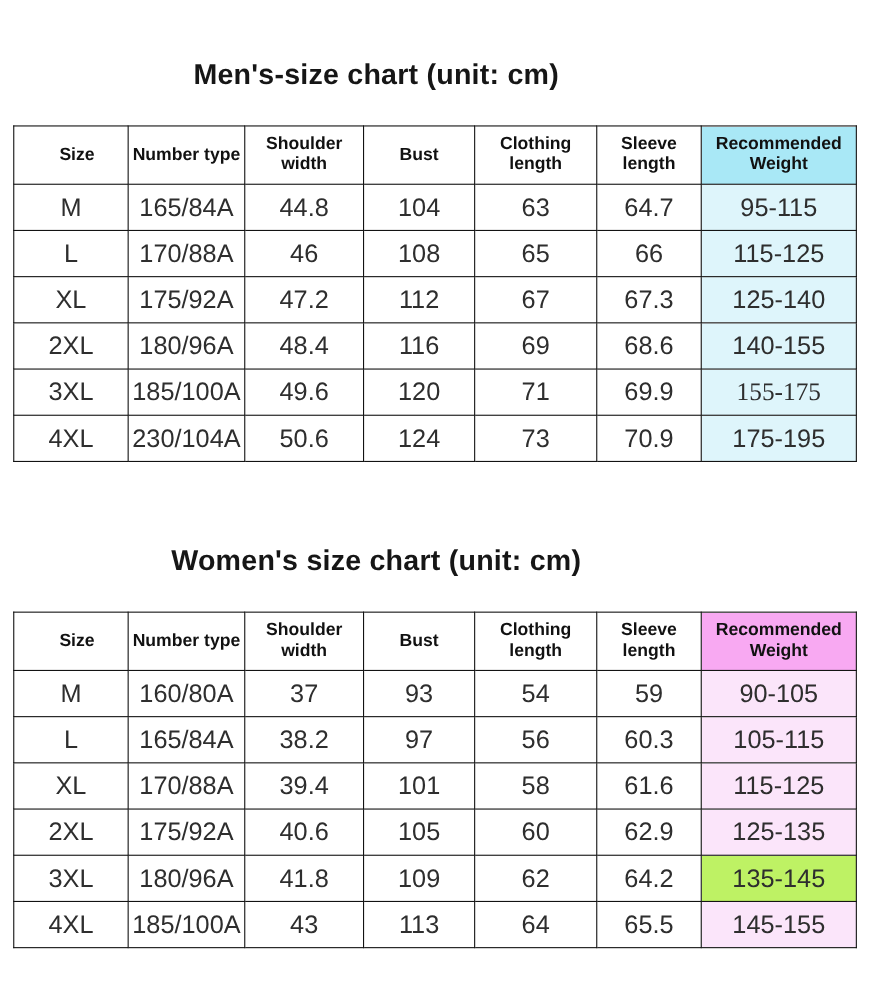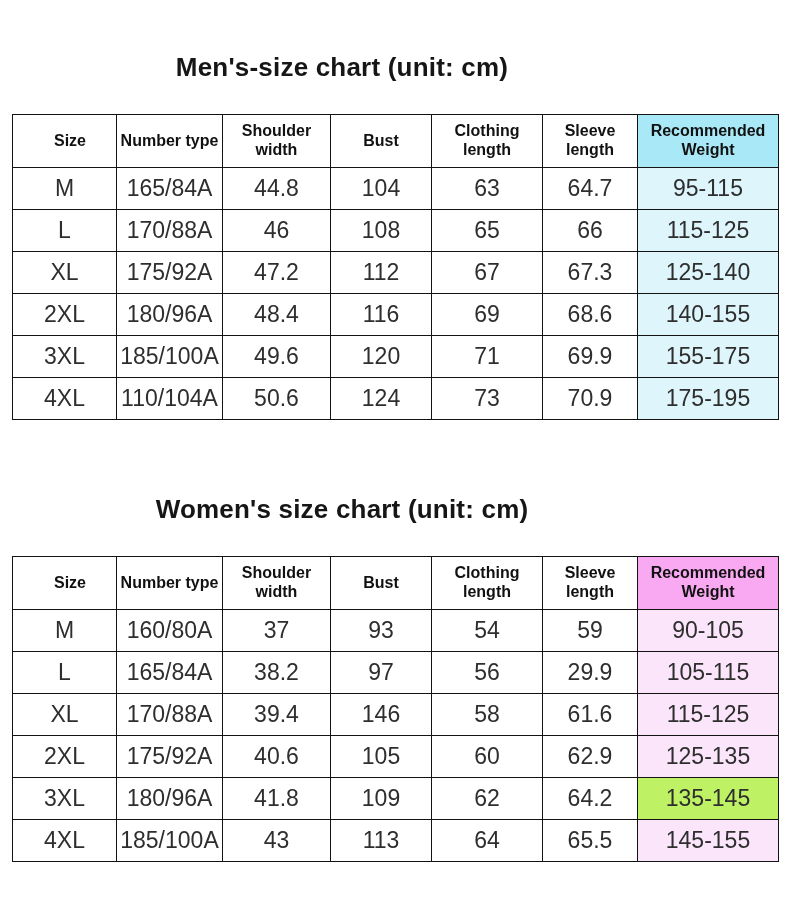--- a/index.html
+++ b/index.html
@@ -128,25 +128,25 @@
             <td>68.6</td>
             <td style="background: rgb(222, 245, 251);">140-155</td>
           </tr>
           <tr>
             <td>3XL</td>
             <td>185/100A</td>
             <td>49.6</td>
             <td>120</td>
             <td>71</td>
             <td>69.9</td>
-            <td style="background: rgb(222, 245, 251);">155-175</td>
+            <td style="background: rgb(222, 245, 251); font-family: Liberation Serif, serif;">155-175</td>
           </tr>
           <tr>
             <td>4XL</td>
-            <td>110/104A</td>
+            <td>230/104A</td>
             <td>50.6</td>
             <td>124</td>
             <td>73</td>
             <td>70.9</td>
             <td style="background: rgb(222, 245, 251);">175-195</td>
           </tr>
         </tbody>
       </table>
   </section>
 
@@ -182,28 +182,28 @@
             <td>54</td>
             <td>59</td>
             <td style="background: rgb(251, 229, 250);">90-105</td>
           </tr>
           <tr>
             <td>L</td>
             <td>165/84A</td>
             <td>38.2</td>
             <td>97</td>
             <td>56</td>
-            <td>29.9</td>
+            <td>60.3</td>
             <td style="background: rgb(251, 229, 250);">105-115</td>
           </tr>
           <tr>
             <td>XL</td>
             <td>170/88A</td>
             <td>39.4</td>
-            <td>146</td>
+            <td>101</td>
             <td>58</td>
             <td>61.6</td>
             <td style="background: rgb(251, 229, 250);">115-125</td>
           </tr>
           <tr>
             <td>2XL</td>
             <td>175/92A</td>
             <td>40.6</td>
             <td>105</td>
             <td>60</td>

